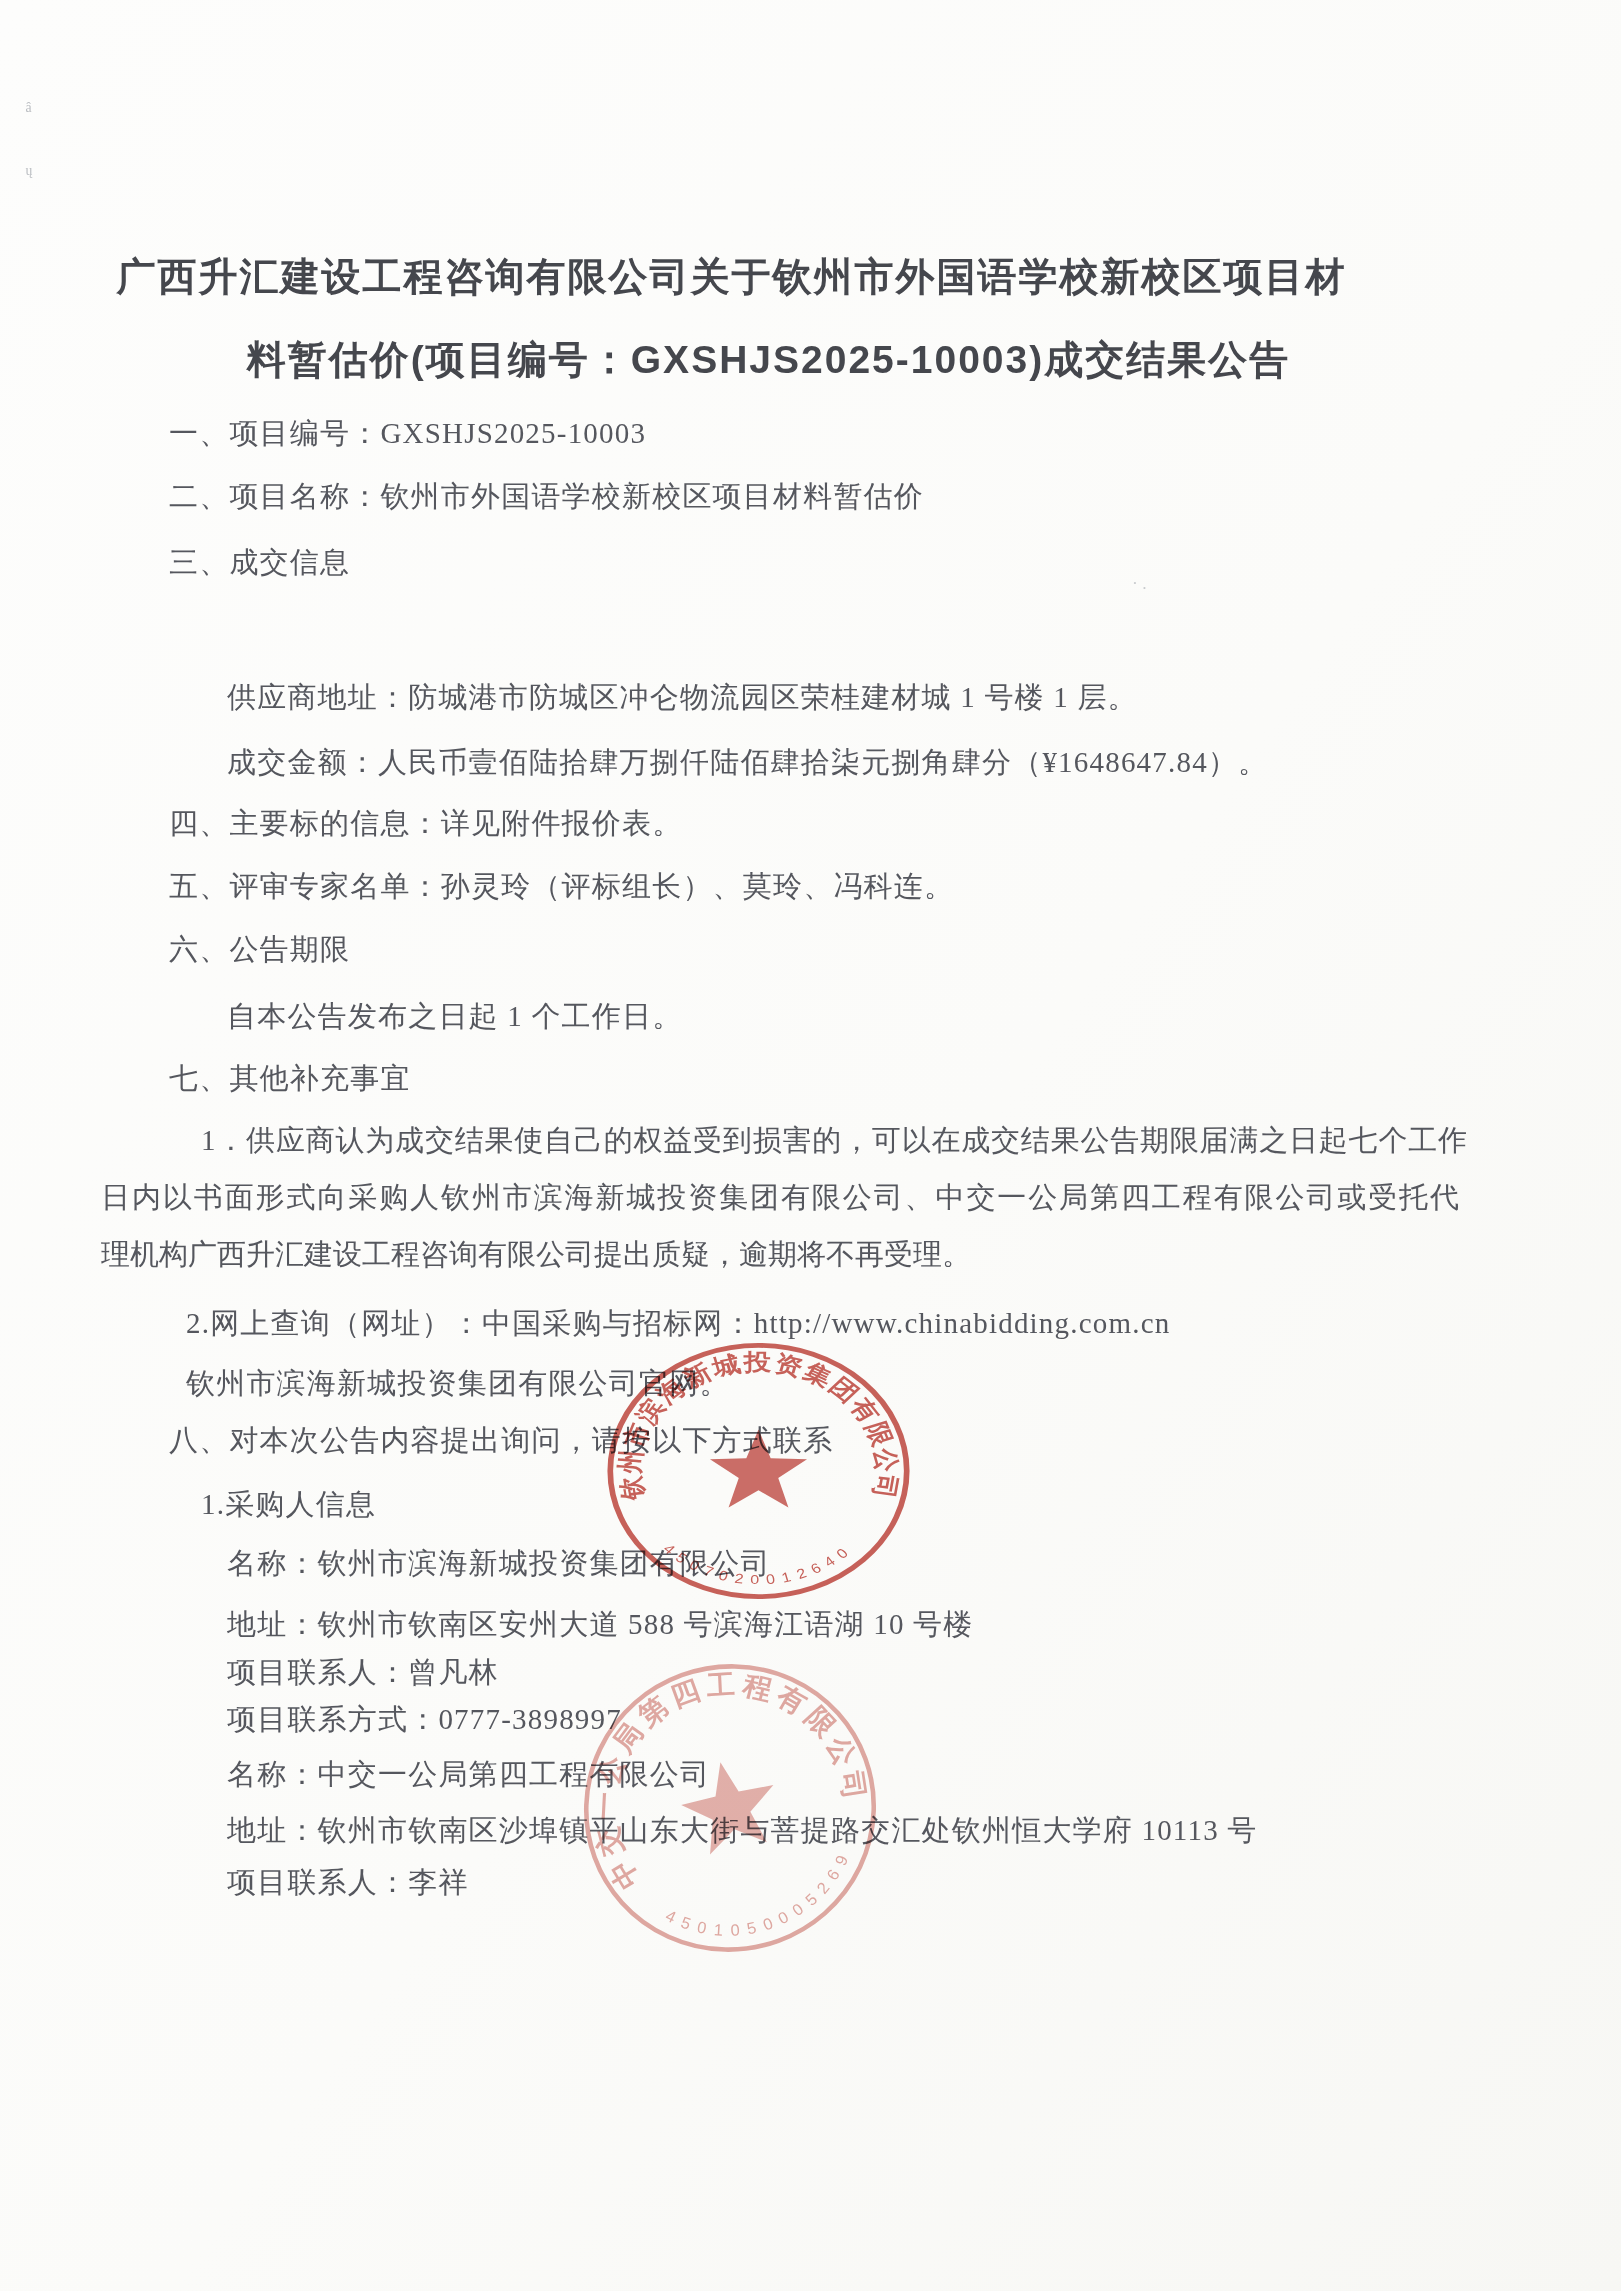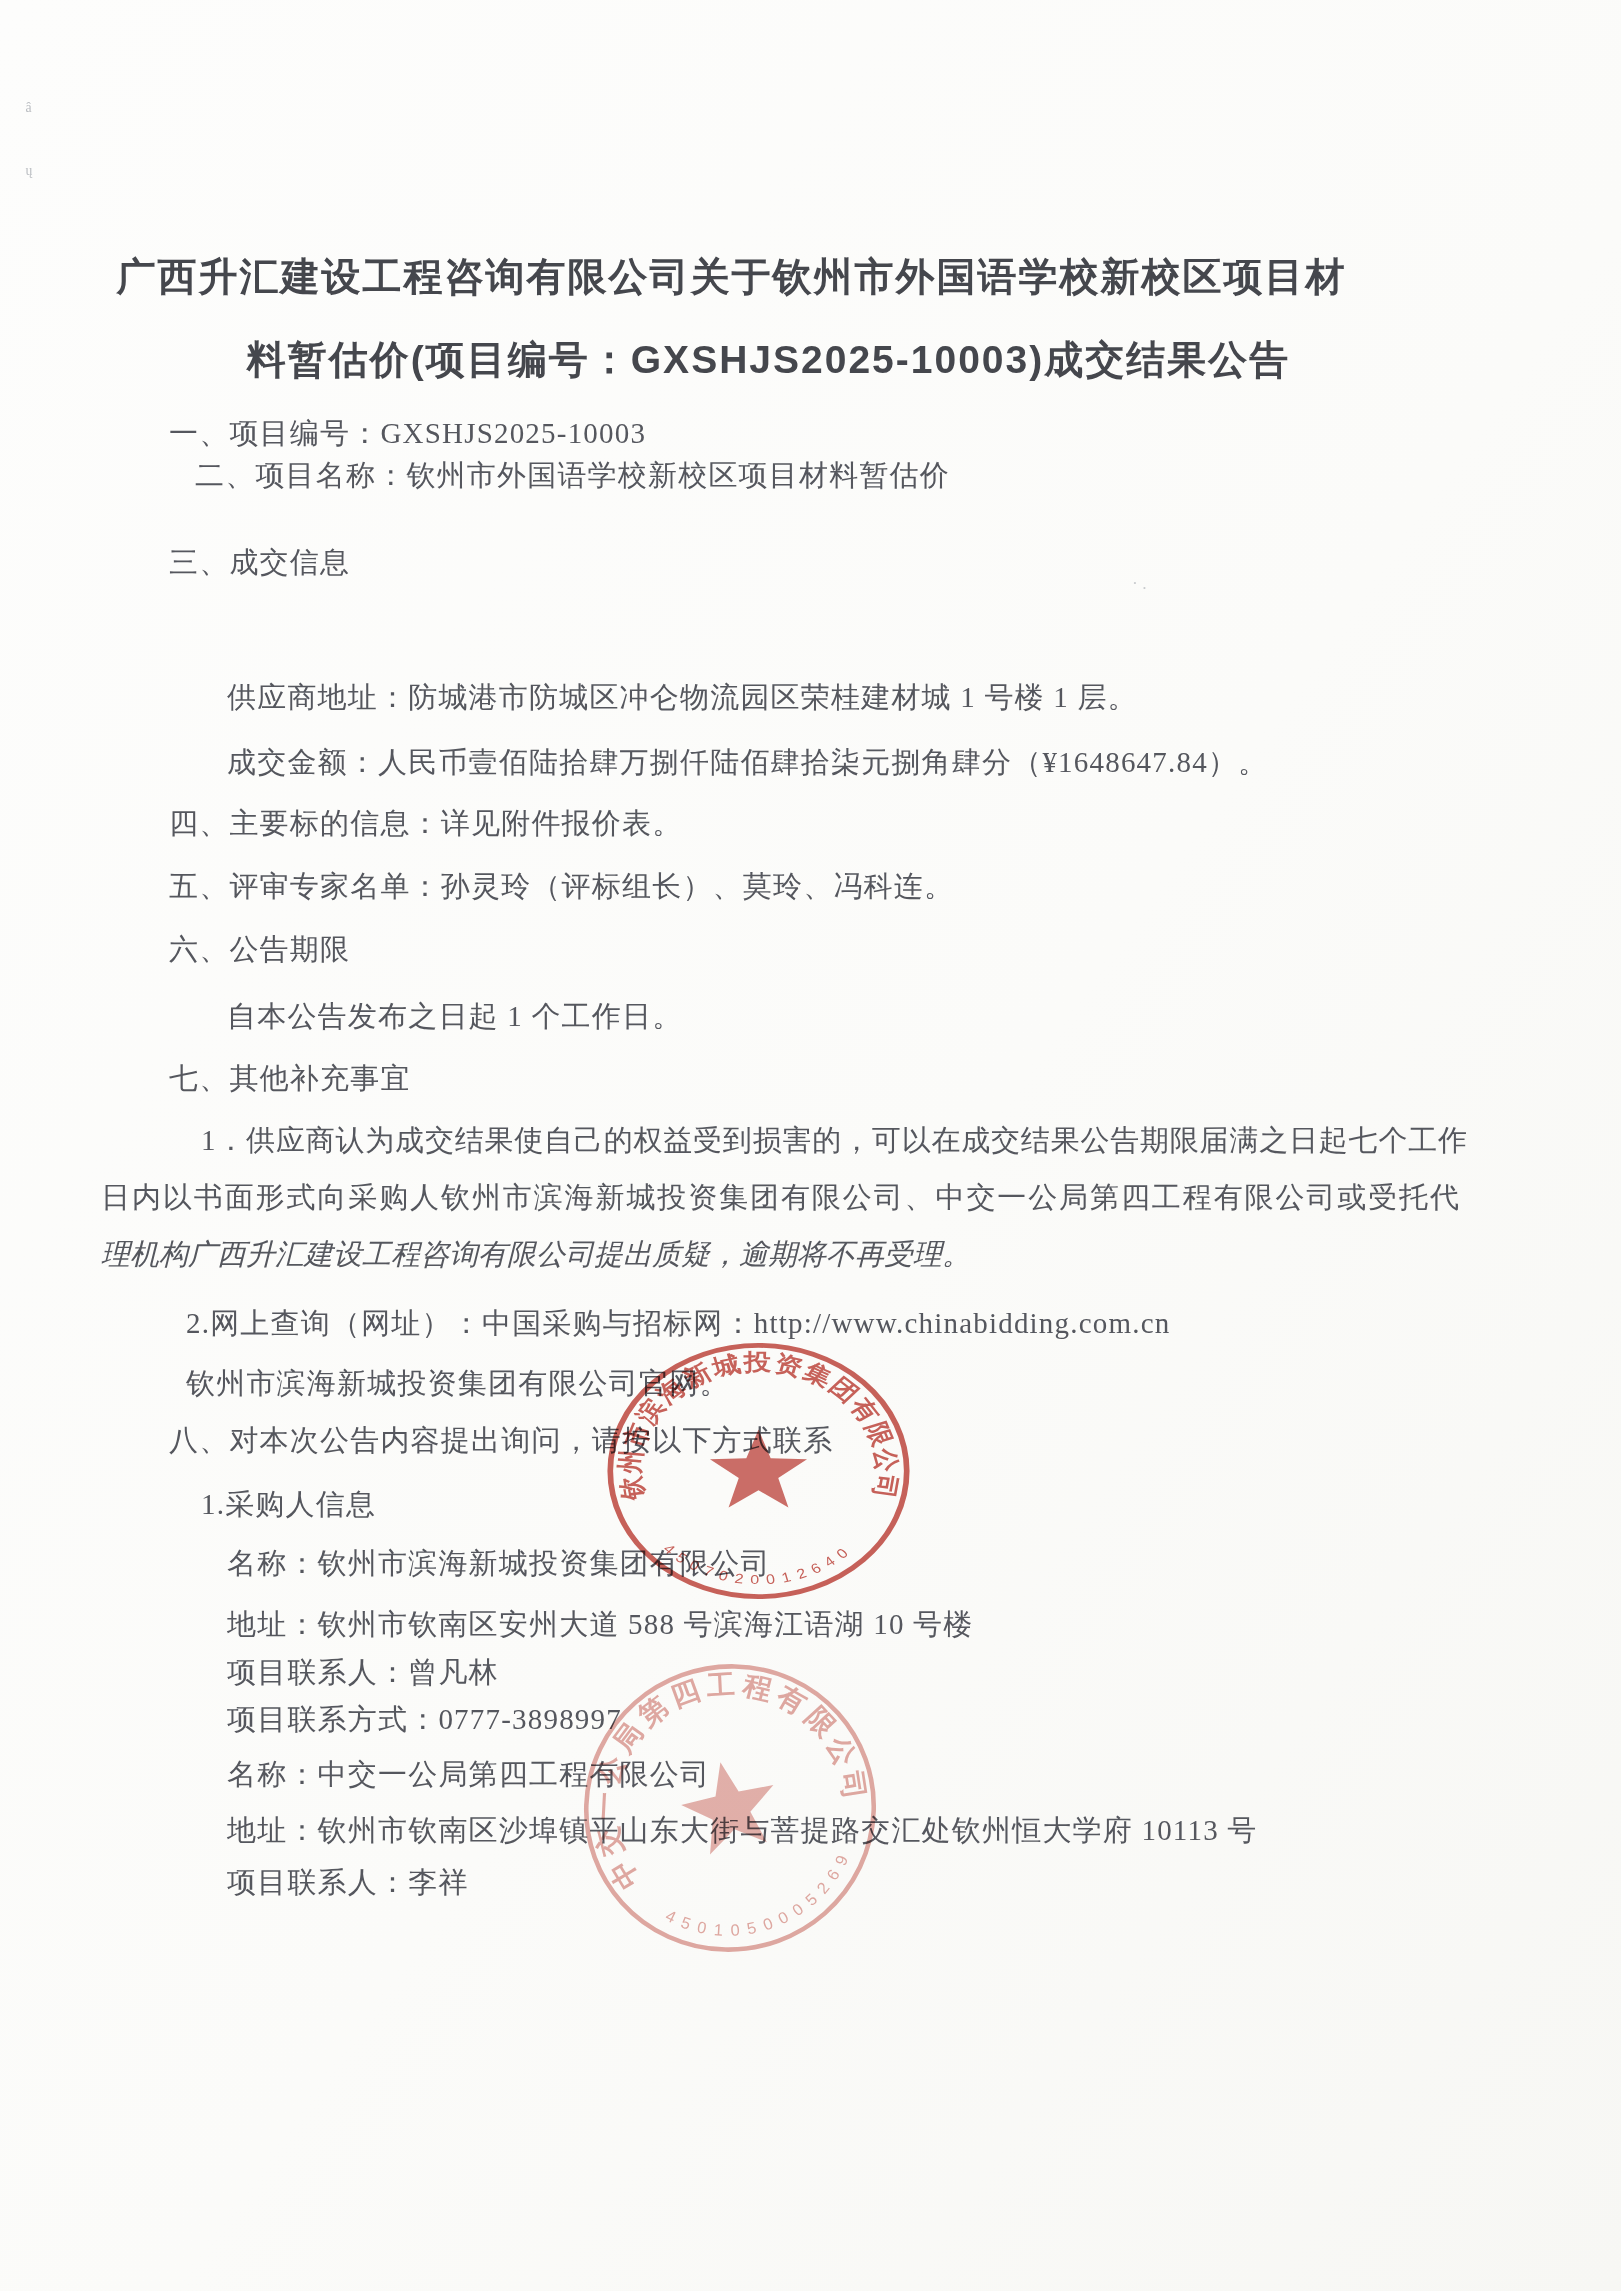--- a/index.html
+++ b/index.html
@@ -56,35 +56,35 @@
 <div class="page">
 
   <div class="artifact" style="left:25.5px;top:100px;">â</div>
   <div class="artifact" style="left:25.5px;top:163px;">ų</div>
   <div class="artifact" style="left:1132px;top:573px;font-size:17.6px;opacity:.45;">· .</div>
 
   <div class="title-ln" style="top:250px;">广西升汇建设工程咨询有限公司关于钦州市外国语学校新校区项目材</div>
   <div class="title-ln" style="top:333px;padding-left:37px;">料暂估价(项目编号：GXSHJS2025-10003)成交结果公告</div>
 
   <div class="ln" style="left:169px;top:414px;">一、项目编号：GXSHJS2025-10003</div>
-  <div class="ln" style="left:169px;top:456px;margin-left:26px;">二、项目名称：钦州市外国语学校新校区项目材料暂估价</div>
+  <div class="ln" style="left:169px;top:477px;">二、项目名称：钦州市外国语学校新校区项目材料暂估价</div>
   <div class="ln" style="left:169px;top:543px;">三、成交信息</div>
 
   <div class="ln" style="left:227px;top:678px;">供应商地址：防城港市防城区冲仑物流园区荣桂建材城 1 号楼 1 层。</div>
   <div class="ln" style="left:227px;top:743px;">成交金额：人民币壹佰陆拾肆万捌仟陆佰肆拾柒元捌角肆分（¥1648647.84）。</div>
 
   <div class="ln" style="left:169px;top:804px;">四、主要标的信息：详见附件报价表。</div>
   <div class="ln" style="left:169px;top:867px;">五、评审专家名单：孙灵玲（评标组长）、莫玲、冯科连。</div>
   <div class="ln" style="left:169px;top:930px;">六、公告期限</div>
   <div class="ln" style="left:227px;top:997px;">自本公告发布之日起 1 个工作日。</div>
   <div class="ln" style="left:169px;top:1059px;">七、其他补充事宜</div>
 
   <div class="ln just" style="left:201px;top:1121px;width:1266px;">1．供应商认为成交结果使自己的权益受到损害的，可以在成交结果公告期限届满之日起七个工作</div>
   <div class="ln just" style="left:101px;top:1178px;width:1358px;">日内以书面形式向采购人钦州市滨海新城投资集团有限公司、中交一公局第四工程有限公司或受托代</div>
-  <div class="ln" style="left:101px;top:1235px;letter-spacing:0;font-style:italic;">理机构广西升汇建设工程咨询有限公司提出质疑，逾期将不再受理。</div>
+  <div class="ln" style="left:101px;top:1235px;letter-spacing:0;">理机构广西升汇建设工程咨询有限公司提出质疑，逾期将不再受理。</div>
 
   <div class="ln" style="left:186px;top:1304px;">2.网上查询（网址）：中国采购与招标网：http://www.chinabidding.com.cn</div>
   <div class="ln" style="left:186px;top:1364px;">钦州市滨海新城投资集团有限公司官网。</div>
 
   <div class="ln" style="left:169px;top:1421px;">八、对本次公告内容提出询问，请按以下方式联系</div>
   <div class="ln" style="left:201px;top:1485px;">1.采购人信息</div>
 
   <div class="ln" style="left:227px;top:1544px;">名称：钦州市滨海新城投资集团有限公司</div>
   <div class="ln" style="left:227px;top:1605px;">地址：钦州市钦南区安州大道 588 号滨海江语湖 10 号楼</div>
   <div class="ln" style="left:227px;top:1653px;">项目联系人：曾凡林</div>

